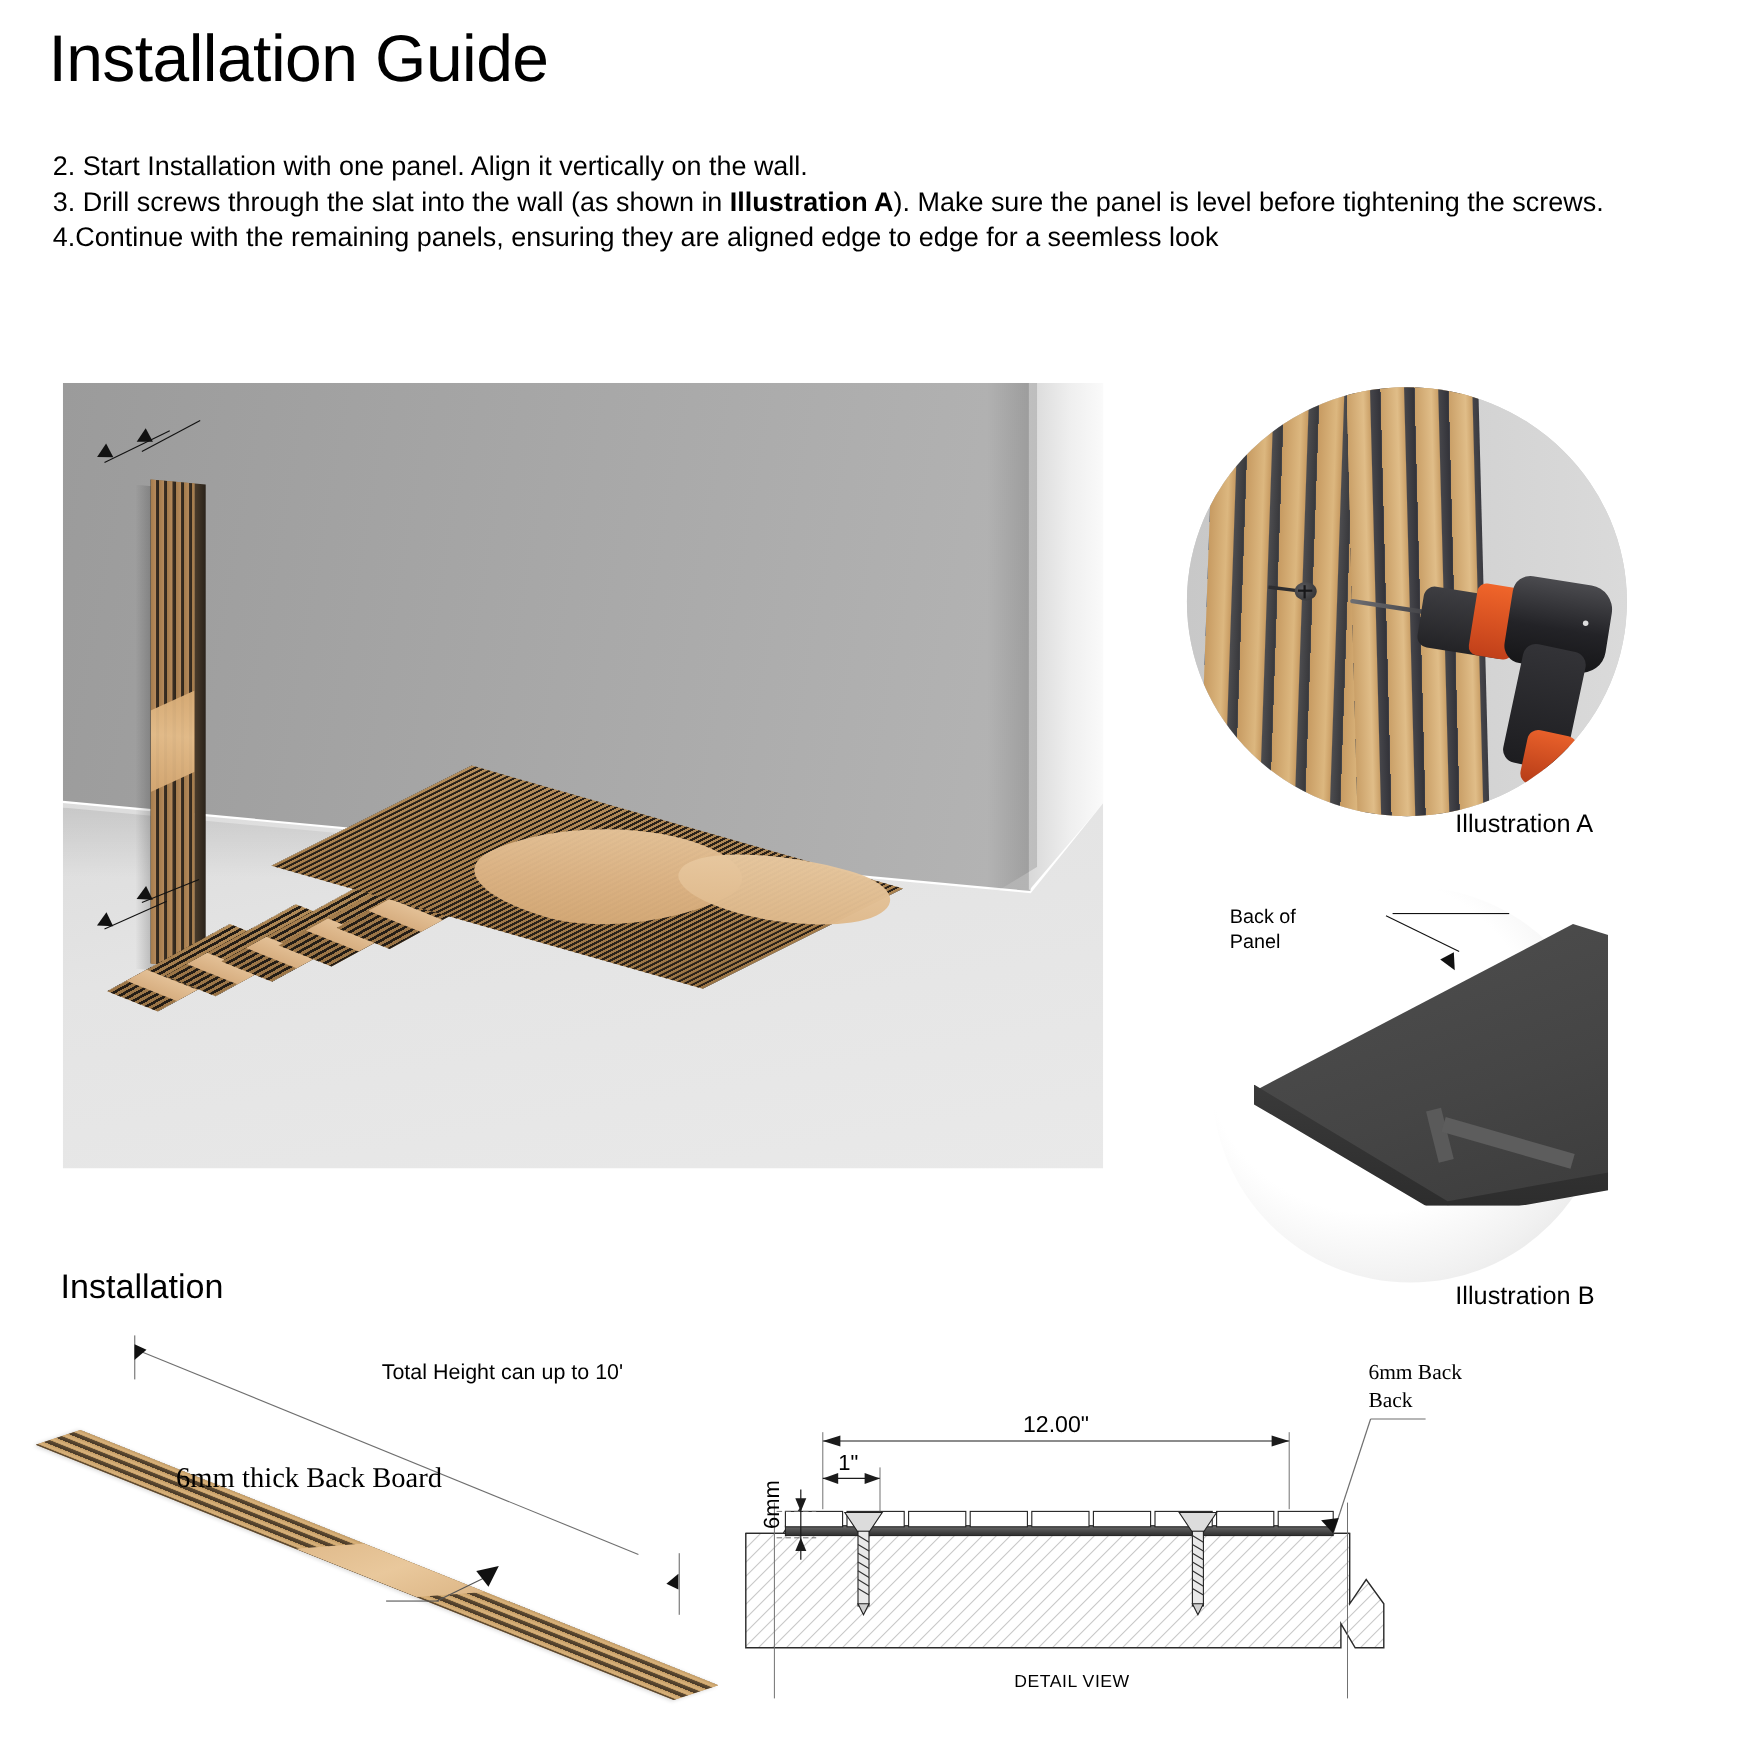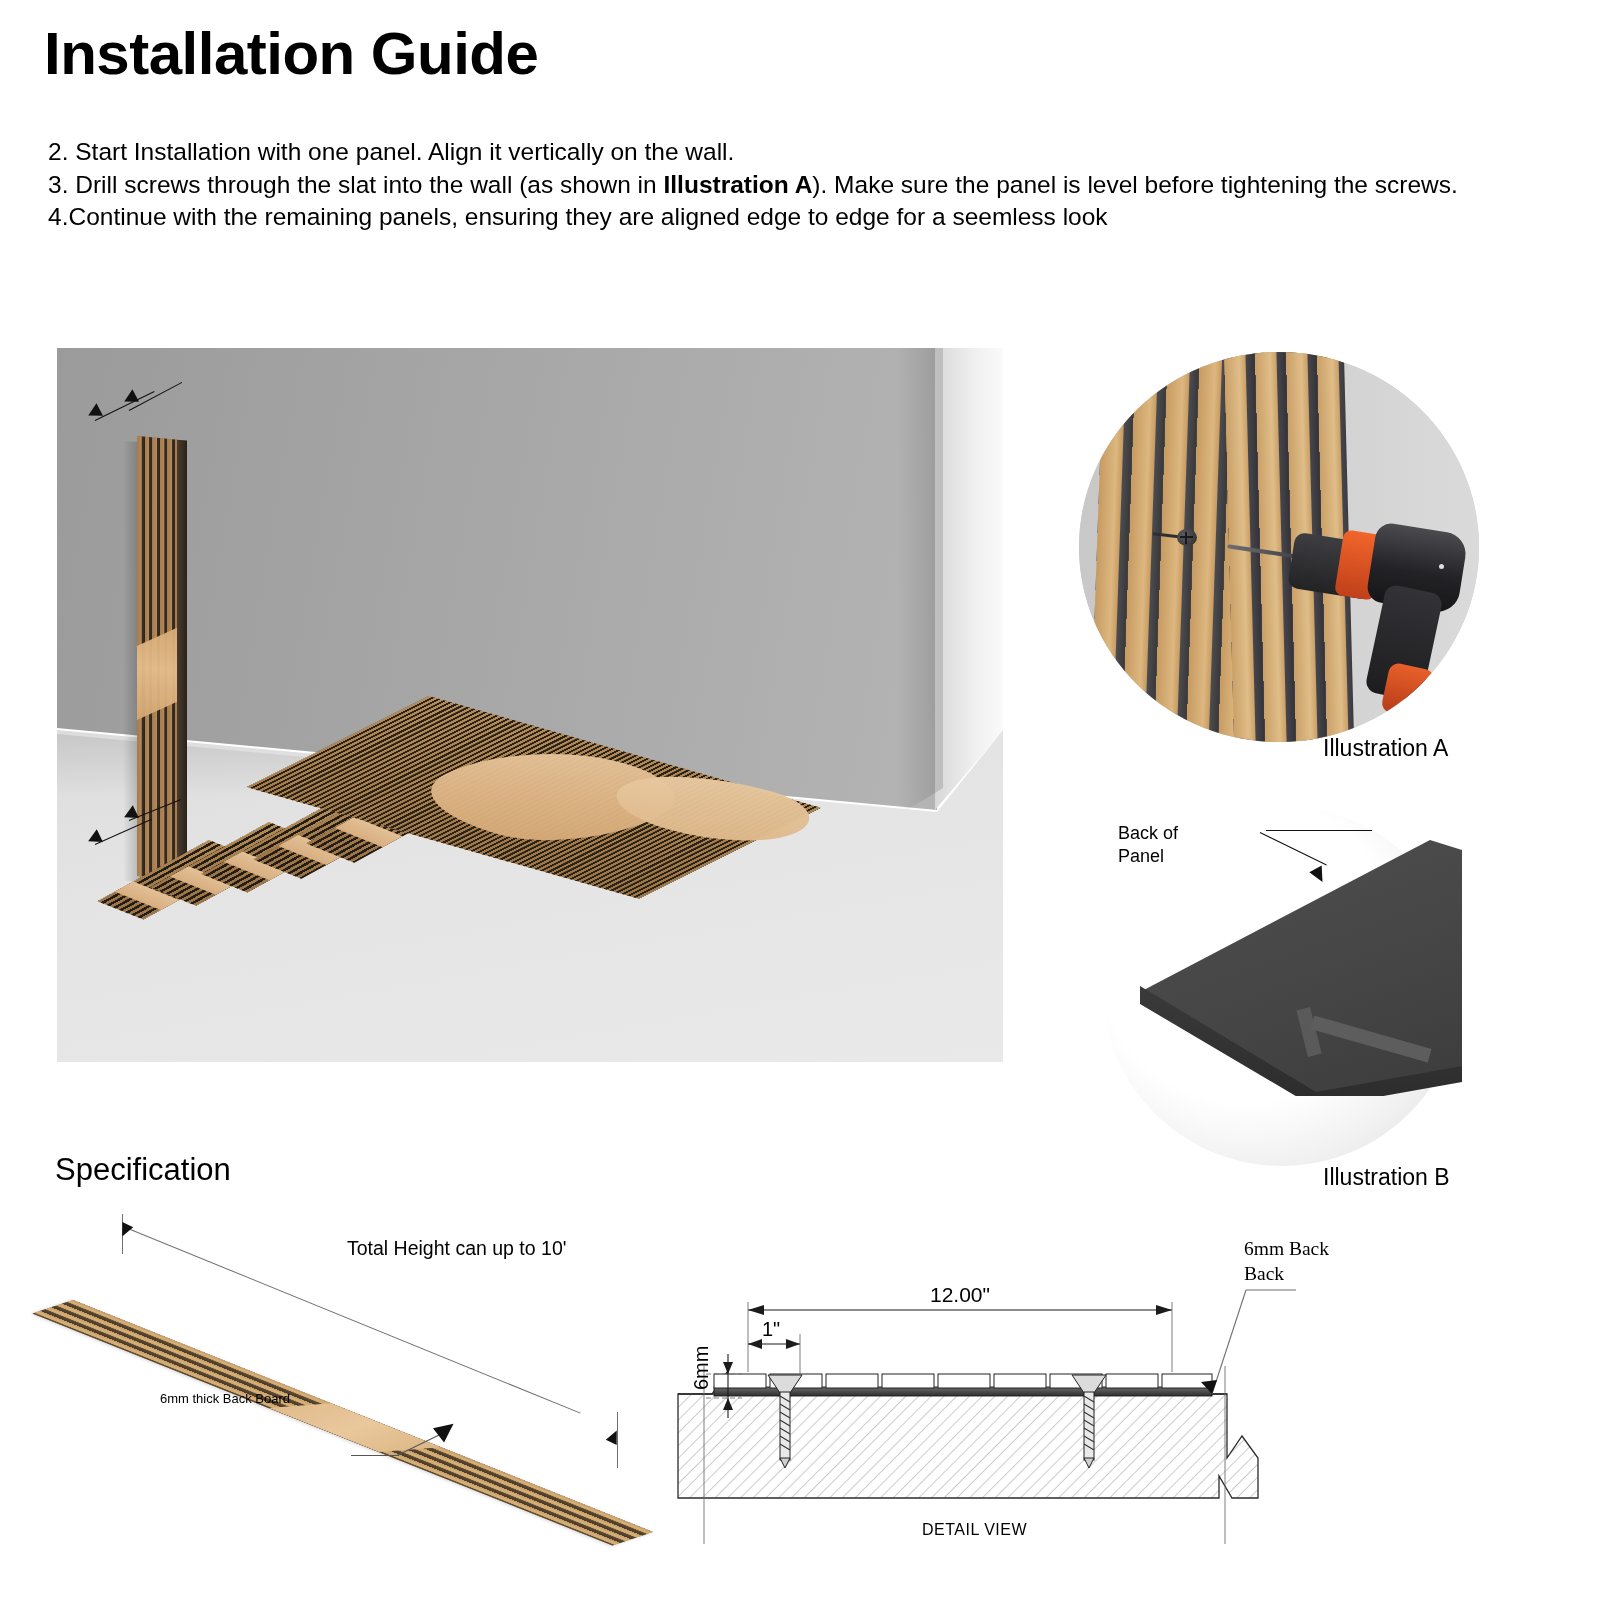--- a/index.html
+++ b/index.html
@@ -20,21 +20,21 @@
     inset: 0;
   }
 
   
   #page-title {
     position: absolute;
     left: 44px;
     top: 24px;
     font-size: 60px;
     line-height: 1;
-    font-weight: 700;
+    font-weight: 400;
     letter-spacing: -0.5px;
     white-space: nowrap;
   }
 
   #instructions {
     position: absolute;
     left: 48px;
     top: 136px;
     width: 1500px;
     font-size: 24.5px;
@@ -384,22 +384,22 @@
     border-left: 6px solid transparent;
     border-right: 6px solid transparent;
     border-bottom: 13px solid #111;
     transform: rotate(25deg);
   }
   #spec-height-label {
     position: absolute; left: 347px; top: 1237px;
     font-size: 19.5px; white-space: nowrap; text-align: center;
   }
   #spec-board-label {
-    position: absolute; left: 160px; top: 1391px;
-    font-size: 13px; white-space: nowrap;
+    position: absolute; left: 160px; top: 1329px;
+    font-size: 26px; white-space: nowrap; font-family: Liberation Serif, serif;
   }
   #spec-board-leader {
     position: absolute; left: 351px; top: 1455px;
     width: 48px; height: 0; border-top: 1.3px solid #555;
   }
   #spec-board-leader2 {
     position: absolute; left: 397px; top: 1455px;
     width: 52px; height: 0; border-top: 1.3px solid #555;
     transform: rotate(-26deg); transform-origin: left center;
   }
@@ -522,21 +522,21 @@
     <div class="leader"></div>
     <div class="leader2"></div>
     <div class="leader-head"></div>
   </div>
   <div id="back-of-panel-label">
     <div>Back of</div>
     <div>Panel</div>
   </div>
   <div class="illus-caption" id="caption-b">Illustration B</div>
 
-  <div id="spec-title">Specification</div>
+  <div id="spec-title">Installation</div>
 
   <div id="spec-render">
     <div id="spec-plank">
       <div class="light-seam"></div>
     </div>
   </div>
   <div id="spec-dim-tick-left"></div>
   <div id="spec-dim-tick-right"></div>
   <div id="spec-dim-line"></div>
   <div id="spec-arrow-top"></div>

